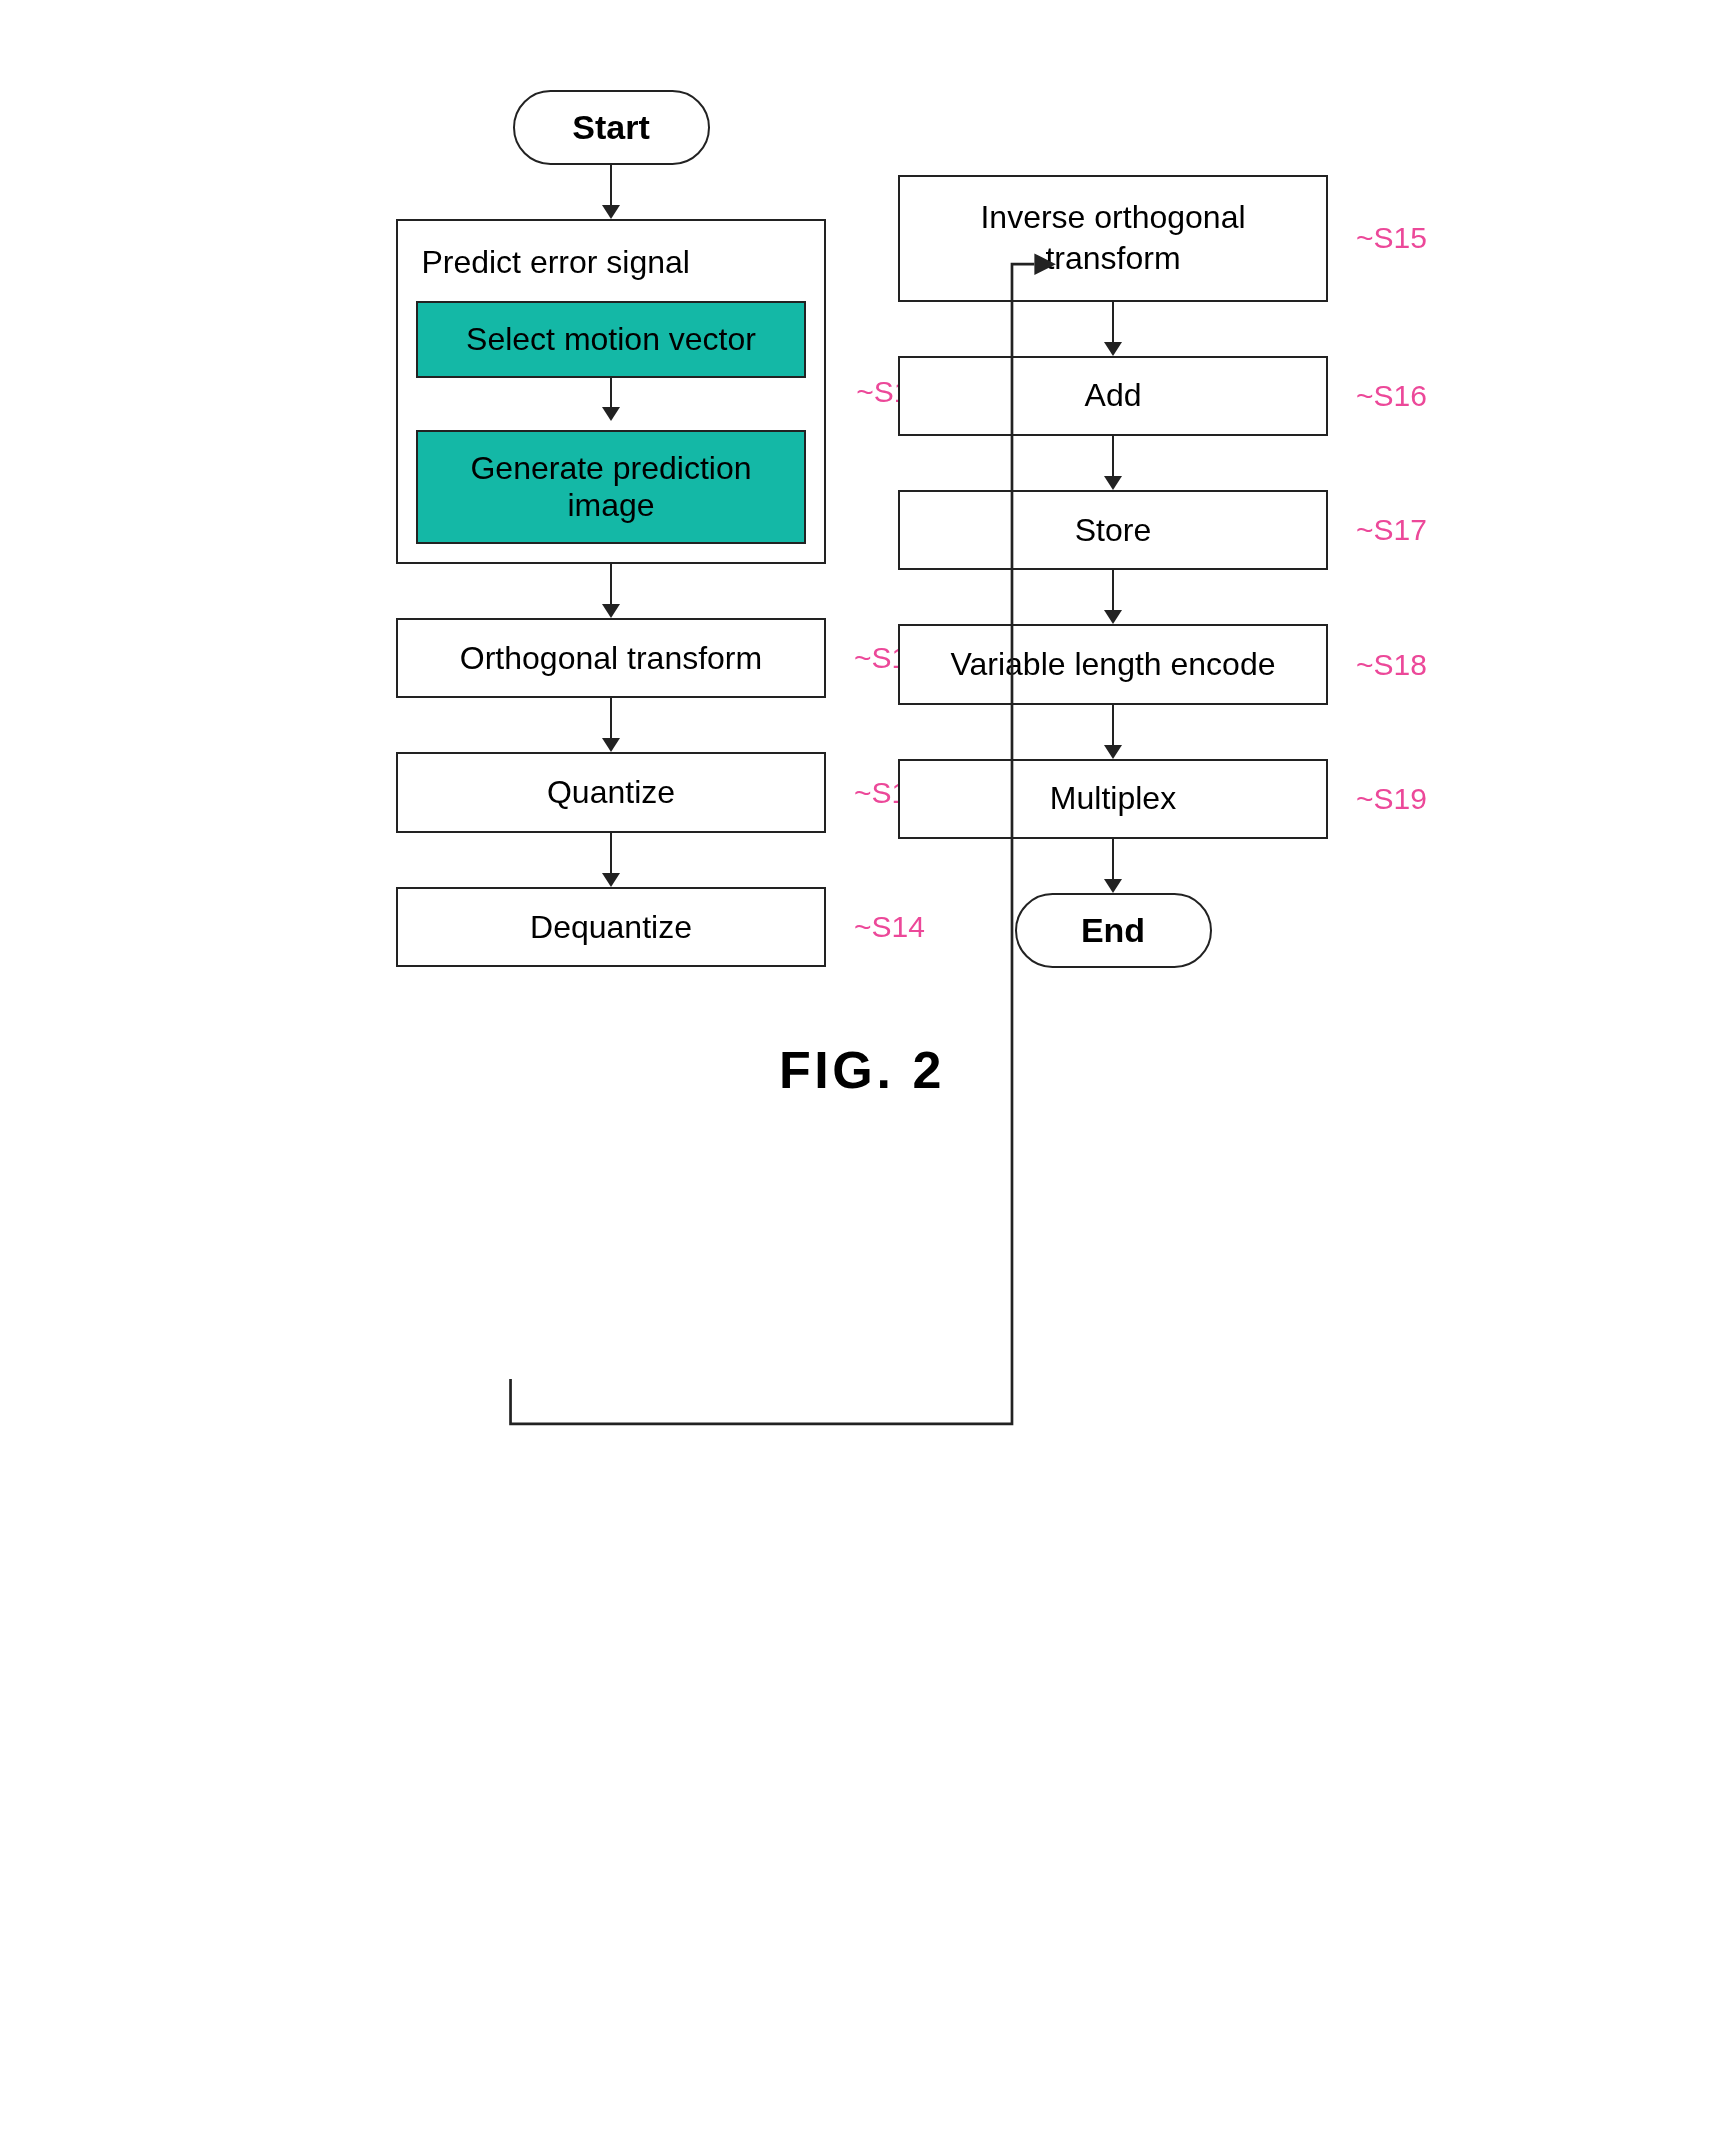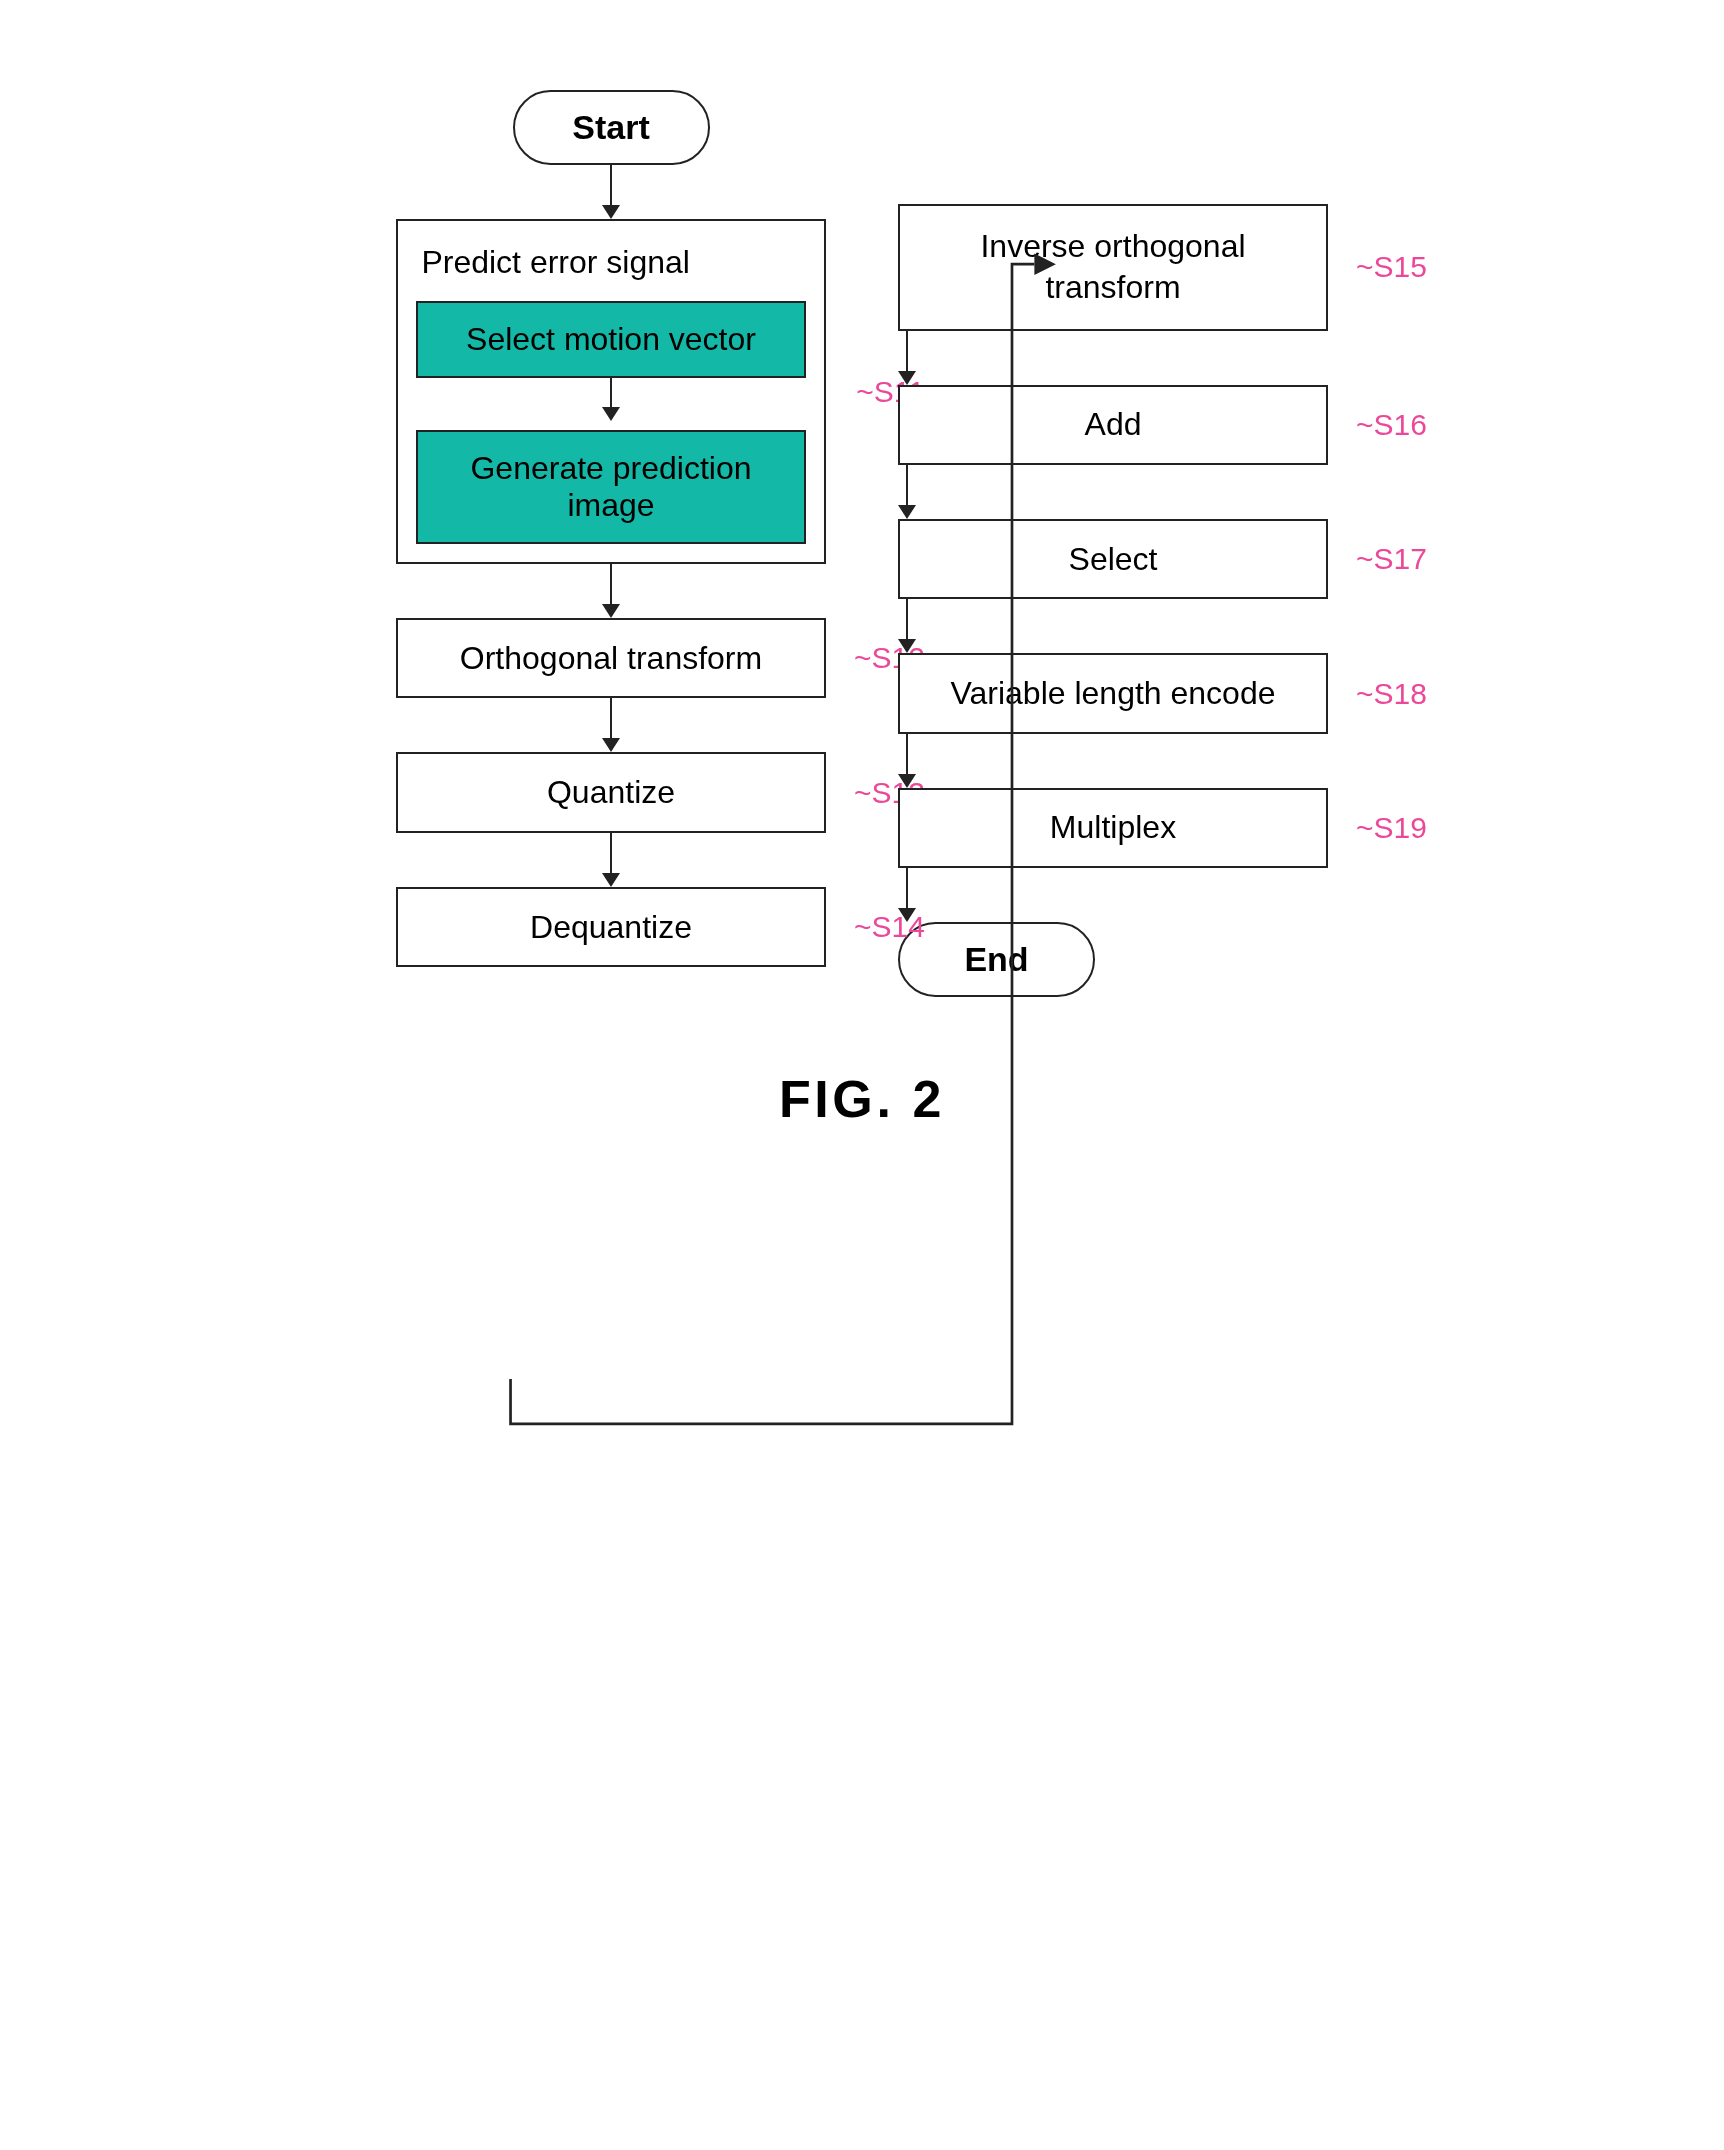--- a/index.html
+++ b/index.html
@@ -36,23 +36,23 @@
     .left-col {
       display: flex;
       flex-direction: column;
       align-items: center;
       width: 430px;
     }
 
     .right-col {
       display: flex;
       flex-direction: column;
-      align-items: flex-start;
+      align-items: center;
       width: 430px;
-      margin-top: 114px;
+      margin-top: 85px;
     }
 
     
     .stadium {
       border-radius: 45px;
       border: 2.7px solid #222;
       background: #fff;
       padding: 16px 45px;
       font-size: 34px;
       font-weight: bold;
@@ -229,21 +229,21 @@
         <div class="rect">Add</div>
         <span class="step-label">~S16</span>
       </div>
 
       <div class="arrow">
         <div class="arrow-line"></div>
         <div class="arrow-head"></div>
       </div>
 
       <div class="step-row">
-        <div class="rect">Select</div>
+        <div class="rect">Store</div>
         <span class="step-label">~S17</span>
       </div>
 
       <div class="arrow">
         <div class="arrow-line"></div>
         <div class="arrow-head"></div>
       </div>
 
       <div class="step-row">
         <div class="rect">Variable length encode</div>

